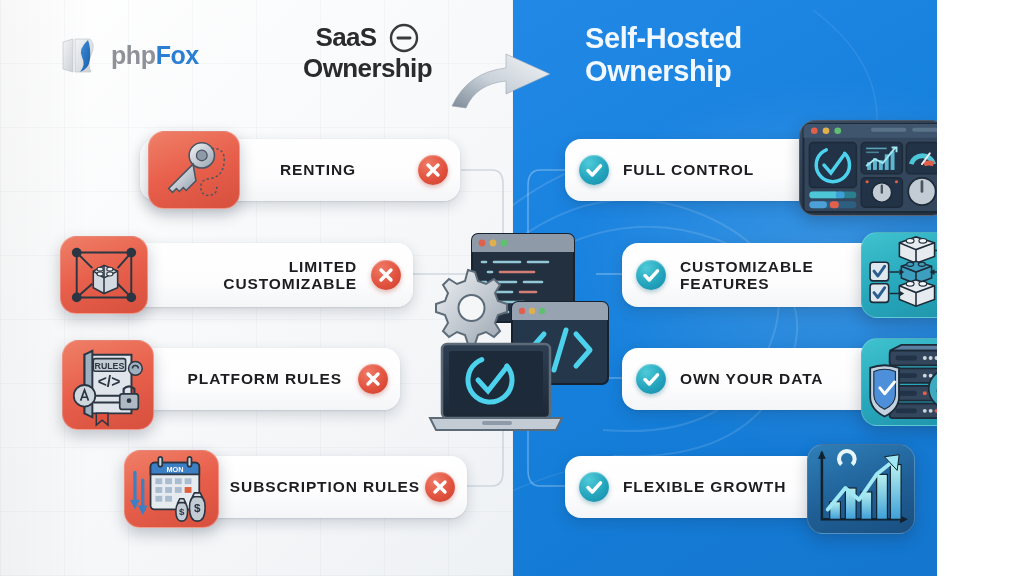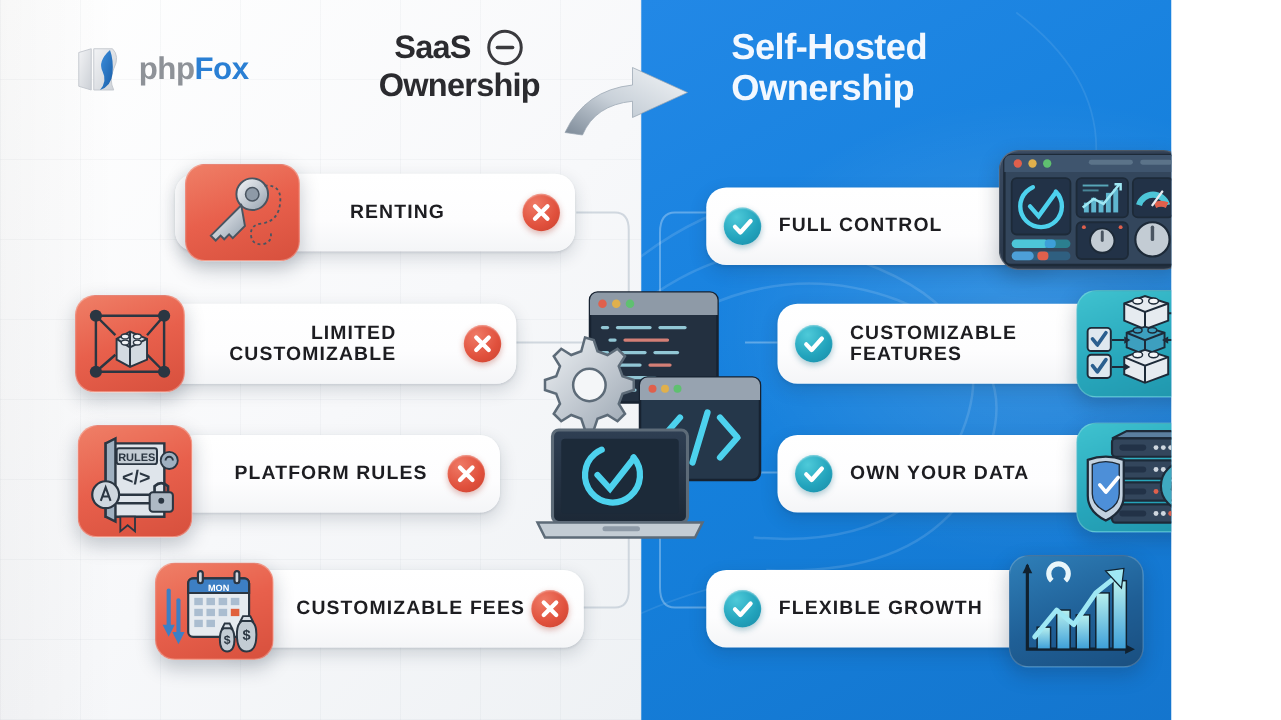--- a/index.html
+++ b/index.html
@@ -214,21 +214,21 @@
         <path d="M45 33 L20 58 L24 62 L28 58 L31 61 L35 57 L38 60 L48 50 Z"></path>
       </g>
       <circle cx="54" cy="24" r="5.5" fill="#8e9aa7" stroke="#4a5561" stroke-width="1.3"></circle>
       <g fill="none" stroke="#4a5561" stroke-width="1.5" stroke-dasharray="2.4 2.4">
         <path d="M64 17 Q 78 16 77 30 Q 76 46 62 48 Q 52 49 53 58 Q 54 66 63 65 Q 71 63 69 55"></path>
       </g>
     </svg>
   </div>
 
   <div class="row" style="left:113px; top:243px;">
-    <div class="pill left-pill" style="width:300px; height:64px;gap:40px;">
+    <div class="pill left-pill" style="width:300px; height:64px;">
       <span class="pill-label">
         <span>LIMITED</span><br>
         <span>CUSTOMIZABLE</span>
       </span>
       <span class="badge badge-x" style="margin-left:14px;">
         <svg viewBox="0 0 30 30" width="30" height="30">
           <path d="M10 10 L20 20 M20 10 L10 20" stroke="#fff" stroke-width="3.4" stroke-linecap="round"></path>
         </svg>
       </span>
     </div>
@@ -289,21 +289,21 @@
          <path d="M62 54 V 49 Q 67.5 44 73 49 V 54" fill="none" stroke="#2b3642" stroke-width="2.2"></path>
          <circle cx="67.5" cy="61" r="2.4" fill="#2b3642"></circle>
         </g>
       <circle cx="74" cy="28" r="7" fill="#9fb0c0" stroke="#2b3642" stroke-width="1.5"></circle>
       <path d="M71 28 a3 3 0 1 1 6 0" fill="none" stroke="#2b3642" stroke-width="1.6"></path>
     </svg>
   </div>
 
   <div class="row" style="left:175px; top:456px;">
     <div class="pill left-pill" style="width:292px;">
-      <span class="pill-label">CUSTOMIZABLE FEES</span>
+      <span class="pill-label">SUBSCRIPTION RULES</span>
       <span class="badge badge-x" style="margin-left:5px;">
         <svg viewBox="0 0 30 30" width="30" height="30">
           <path d="M10 10 L20 20 M20 10 L10 20" stroke="#fff" stroke-width="3.4" stroke-linecap="round"></path>
         </svg>
       </span>
     </div>
   </div>
   <div class="ic-tile ic-red" style="left:124px; top:450px; width:95px; height:78px;">
     <svg viewBox="0 0 95 78">
       <rect x="26" y="12" width="50" height="48" rx="4" fill="#e6ebf0" stroke="#2b3642" stroke-width="1.8"></rect>
@@ -404,21 +404,21 @@
         <g stroke="#4dd2ee" stroke-width="5" fill="none" stroke-linecap="round">
           <circle cx="66" cy="158" r="22" stroke-dasharray="110 30" transform="rotate(-40 66 158)"></circle>
           <path d="M54 158 L64 169 L82 146"></path>
         </g>
         <path d="M6 196 H138 L132 208 H12 Z" fill="#c3ccd4" stroke="#5d6b78" stroke-width="2"></path>
         <rect x="58" y="199" width="30" height="4" rx="2" fill="#8e9aa7"></rect>
       </g>
     </svg>
   </div>
 
-  <div class="row" style="left:565px; top:150px;">
+  <div class="row" style="left:565px; top:139px;">
     <div class="pill right-pill" style="width:278px;">
       <span class="badge badge-c" style="position:absolute; left:14px;">
         <svg viewBox="0 0 30 30" width="30" height="30">
           <path d="M9 15.5 L13.3 20 L21.5 10.8" stroke="#fff" stroke-width="3.4" fill="none" stroke-linecap="round" stroke-linejoin="round"></path>
         </svg>
       </span>
       <span class="pill-label">FULL CONTROL</span>
     </div>
   </div>
   <div class="ic-tile ic-dark" style="left:799px; top:120px; width:148px; height:96px;">

